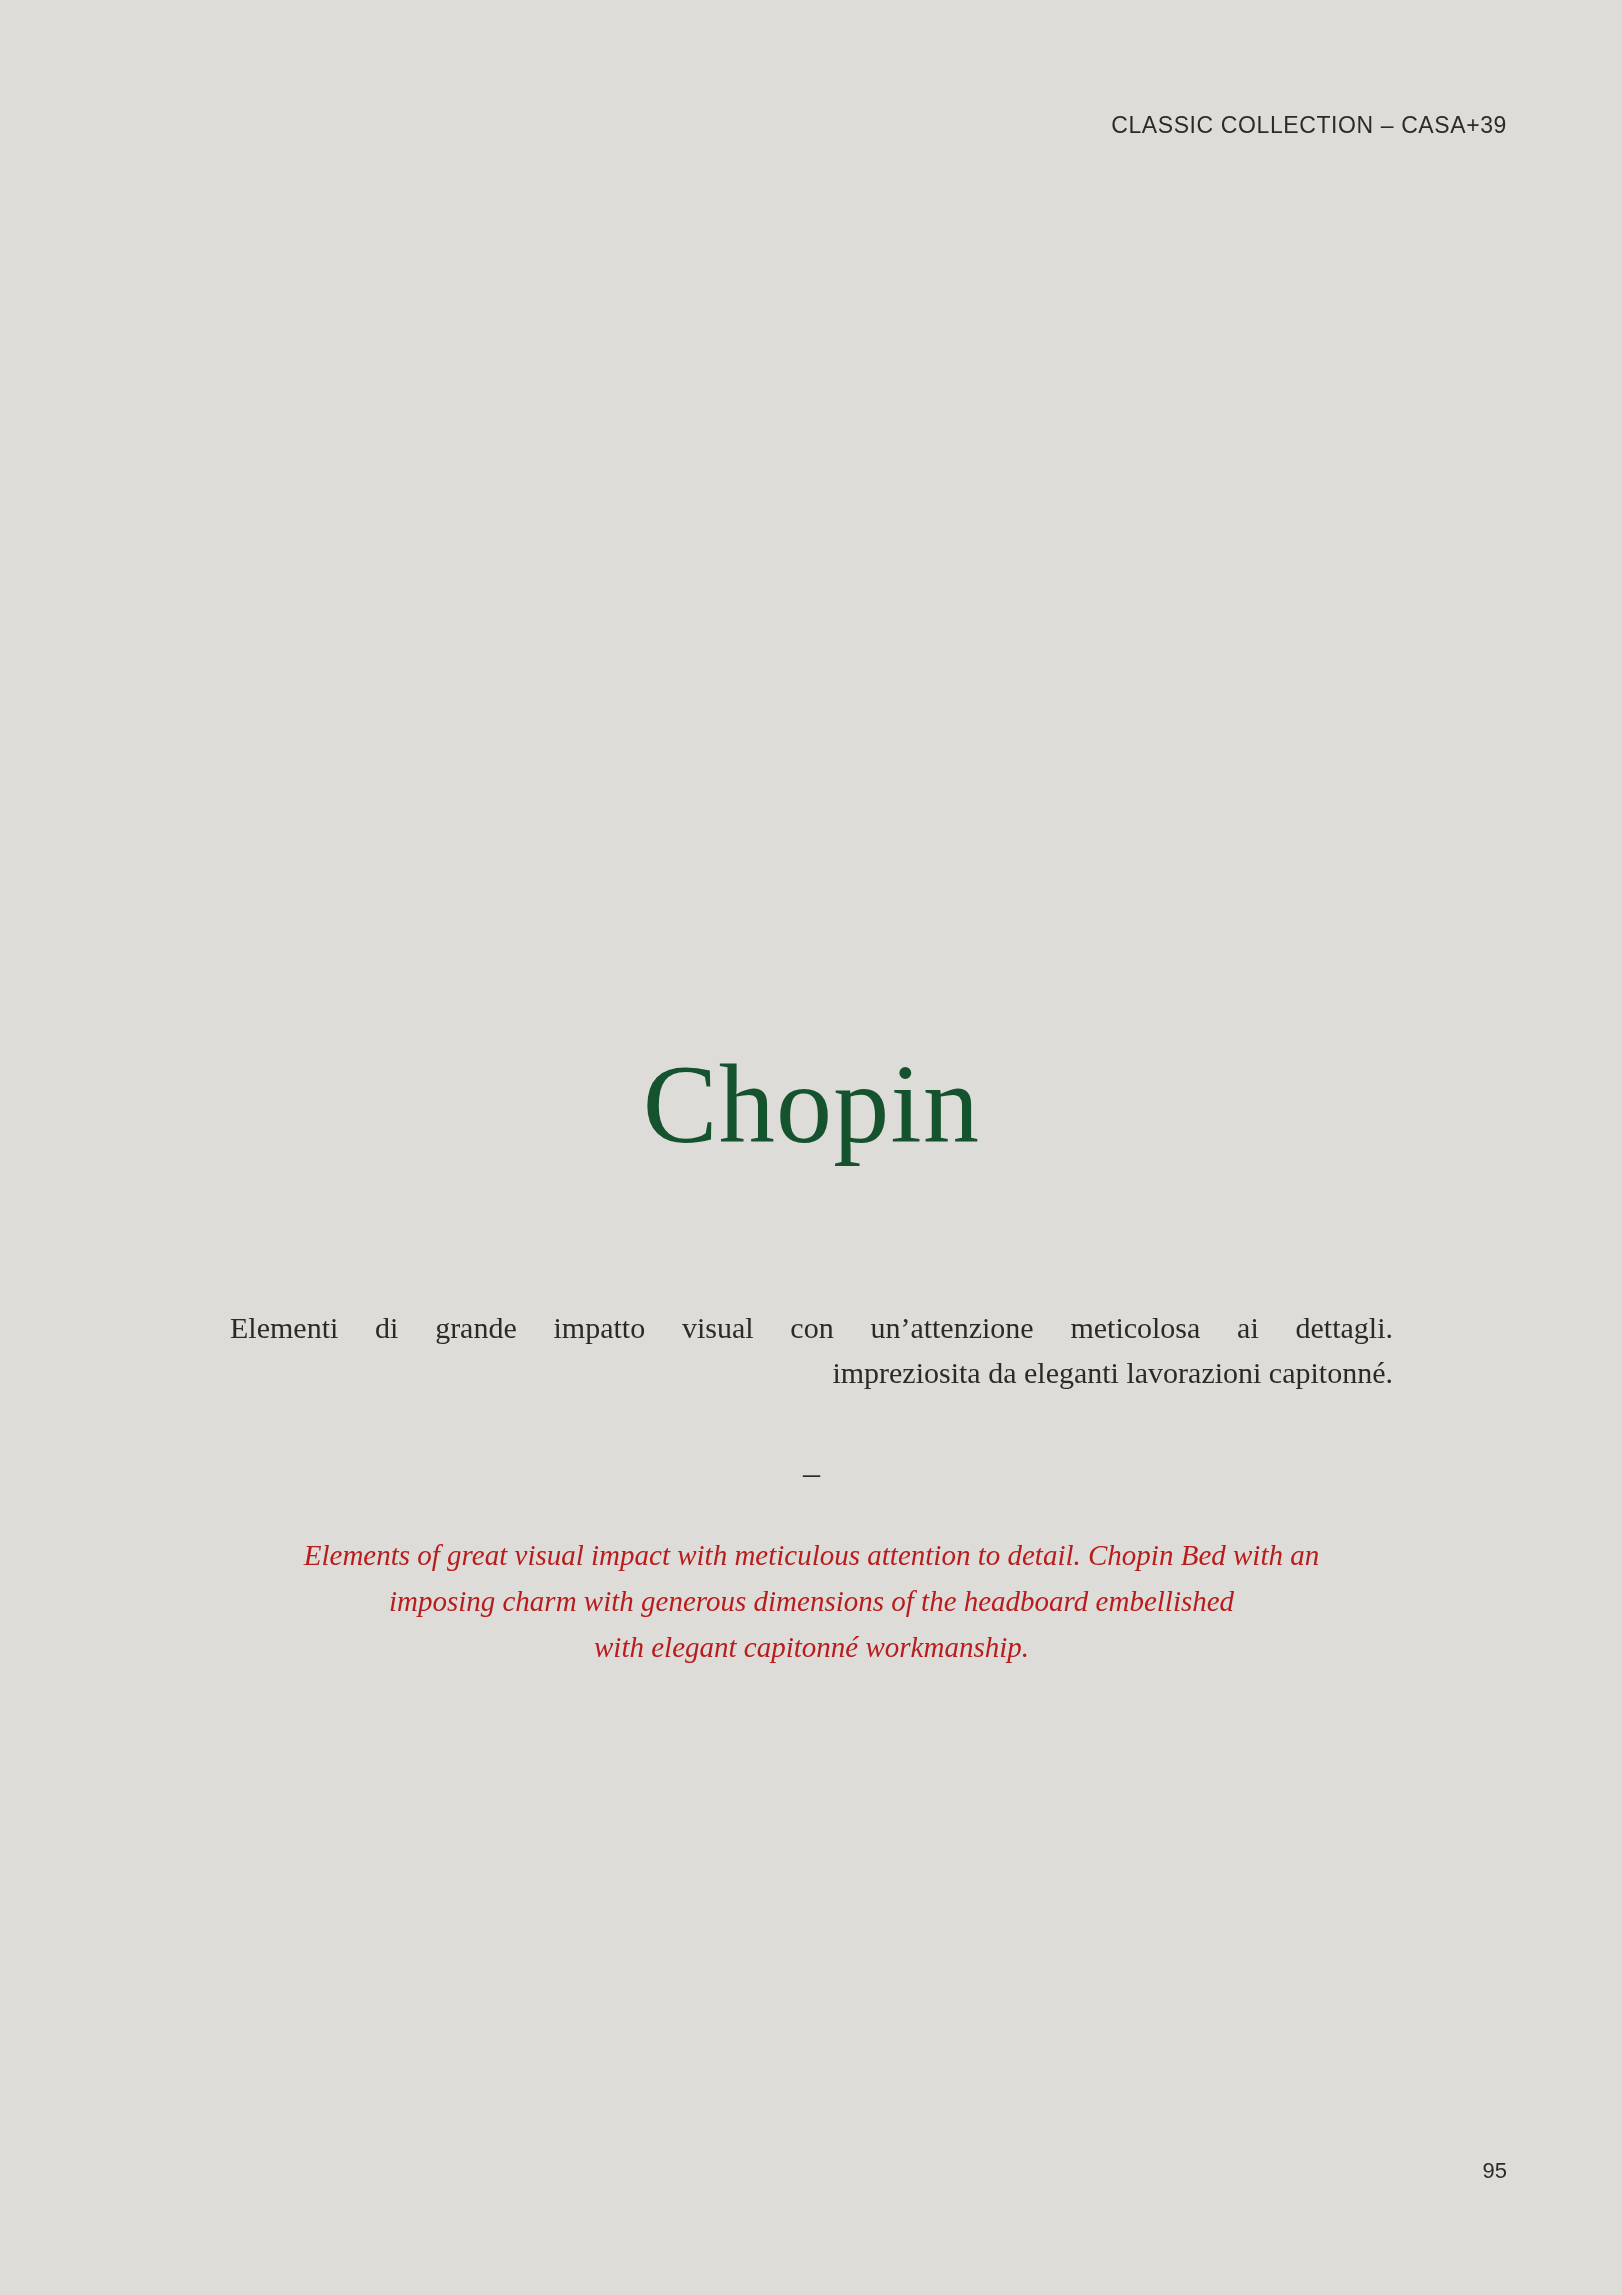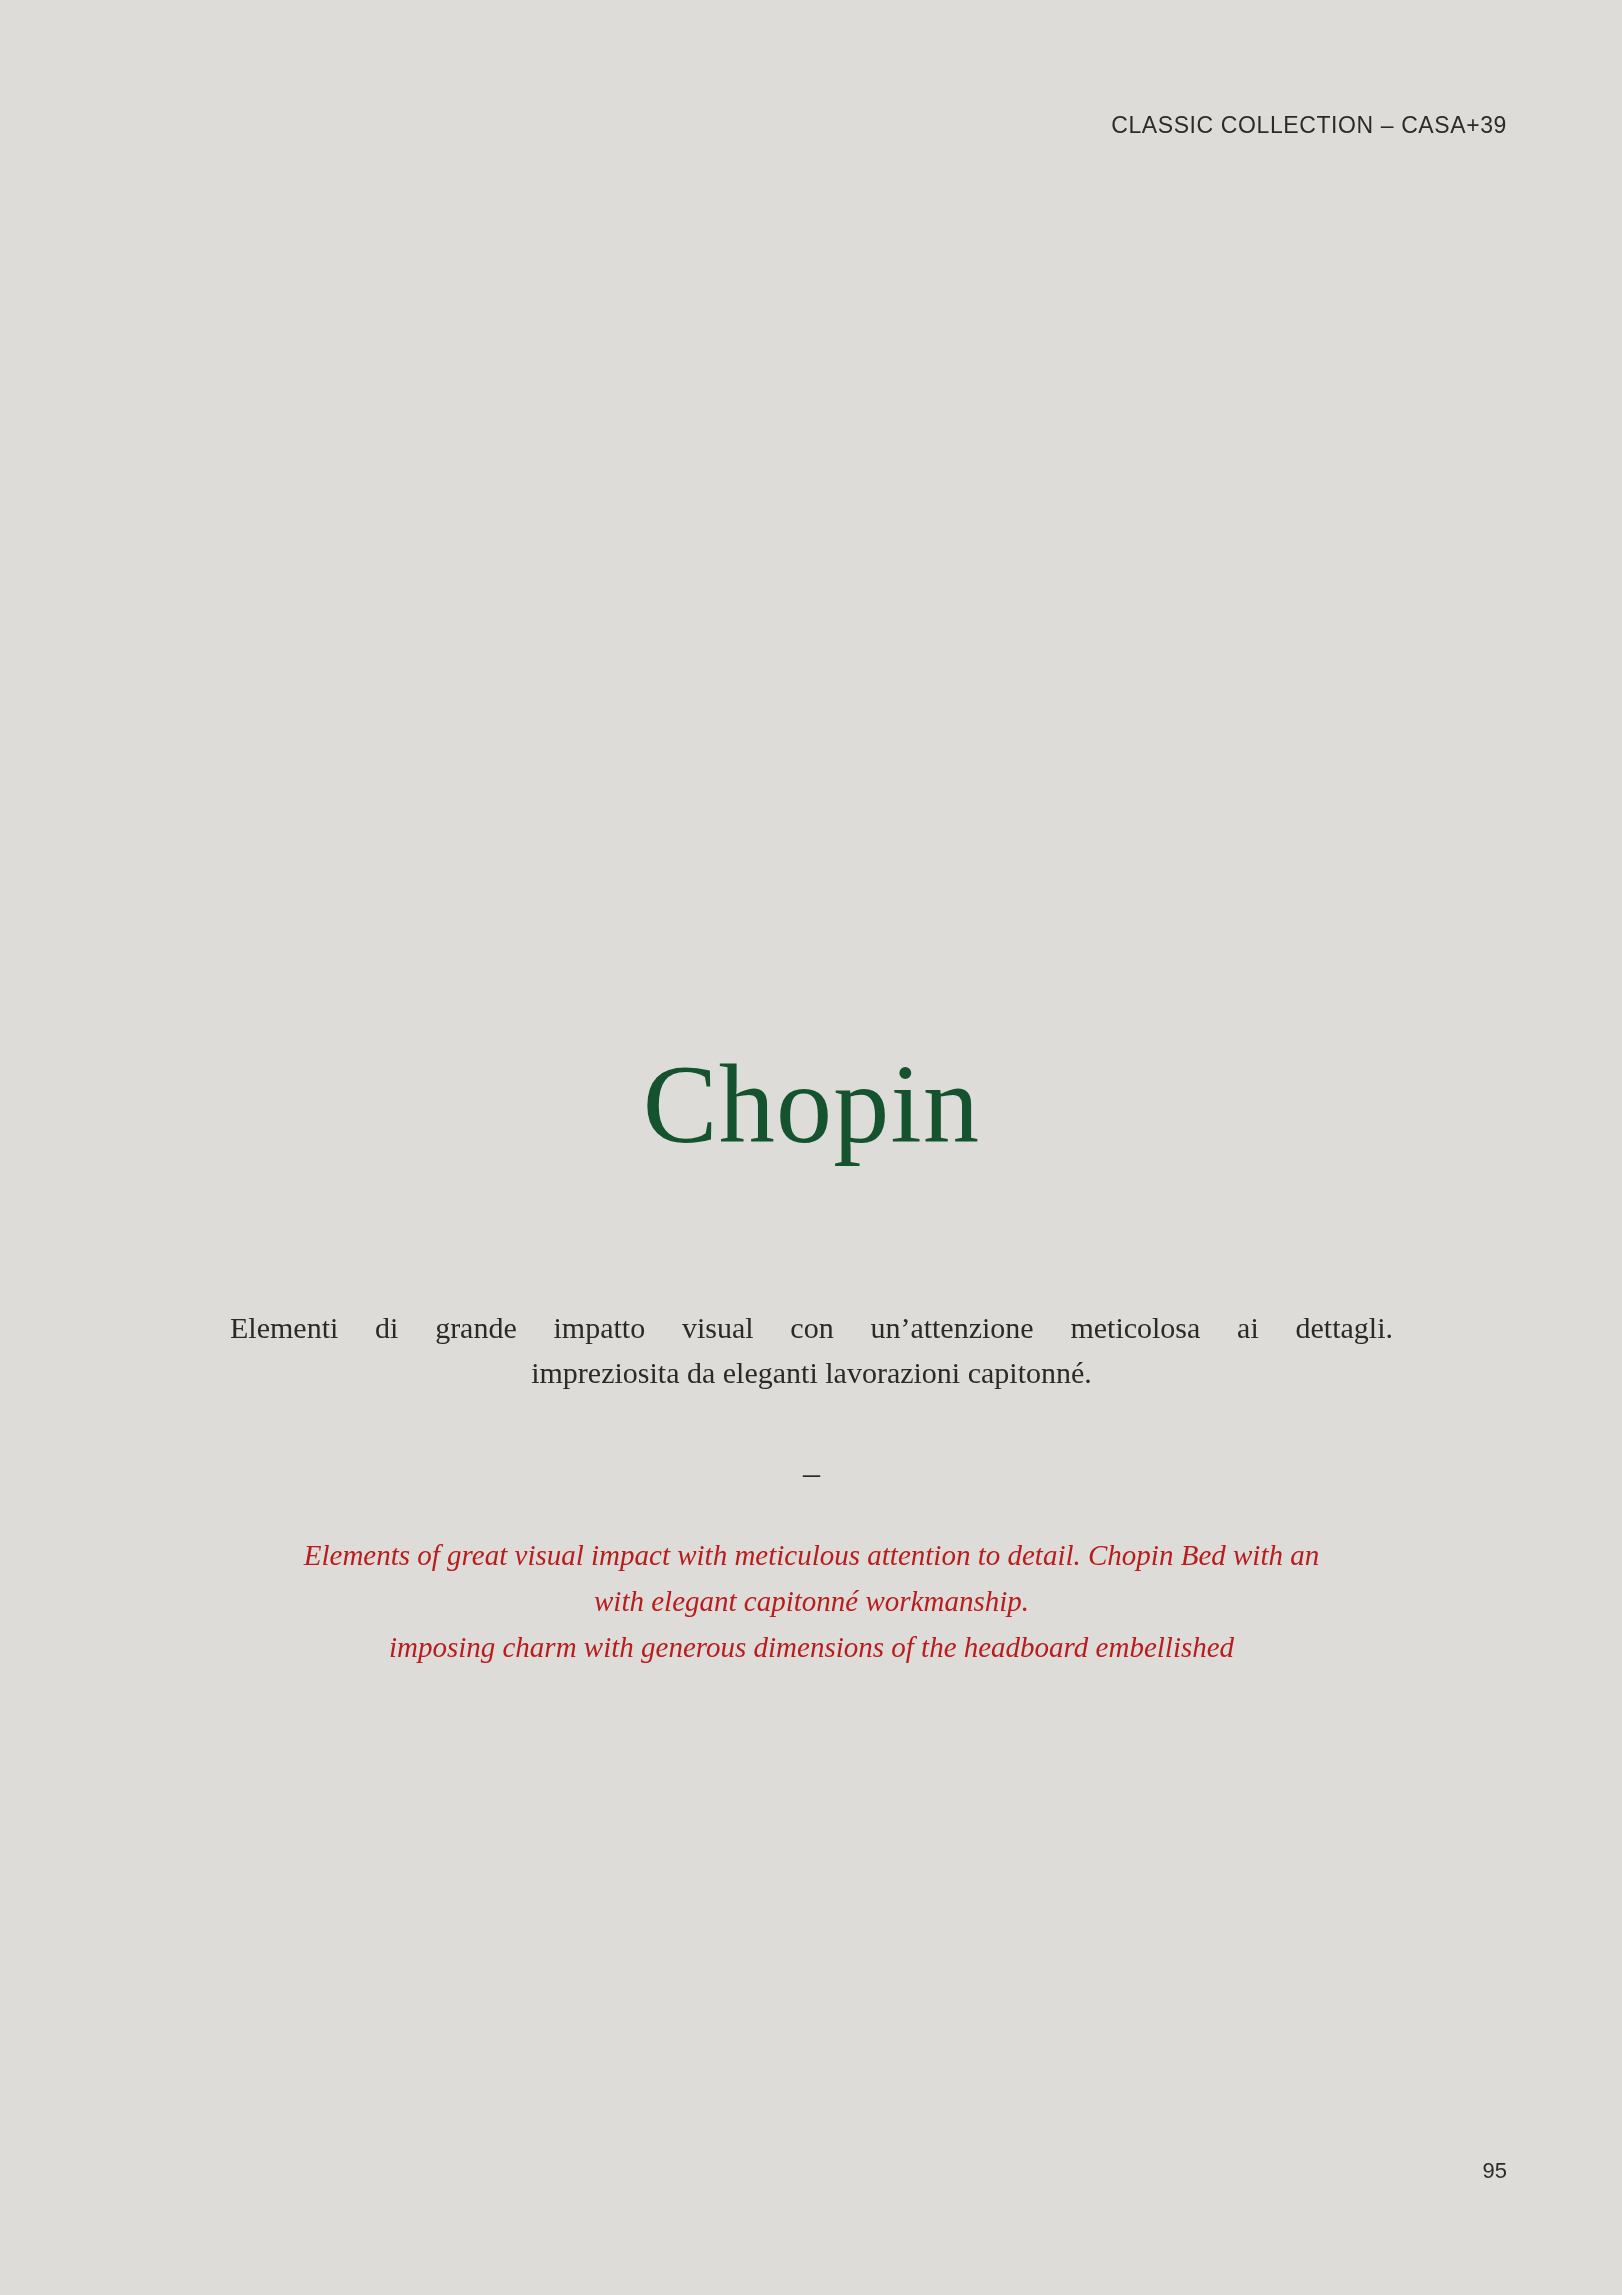--- a/index.html
+++ b/index.html
@@ -52,21 +52,21 @@
     width: 1163px;
     font-size: 30px;
     line-height: 45px;
     color: #2b2a27;
   }
   .desc-it .line.just {
     text-align: justify;
     text-align-last: justify;
   }
   .desc-it .line.center {
-    text-align: center;
+    text-align: right;
   }
   .divider {
     position: absolute;
     top: 1456px;
     left: 0;
     width: 100%;
     text-align: center;
     font-size: 34px;
     line-height: 34px;
     color: #2b2a27;
@@ -104,20 +104,20 @@
 
   <div class="desc-it">
     <div class="line just">Elementi di grande impatto visual con un’attenzione meticolosa ai dettagli.</div>
     <div class="line center">impreziosita da eleganti lavorazioni capitonné.</div>
   </div>
 
   <div class="divider">–</div>
 
   <div class="desc-en">
     <div class="line">Elements of great visual impact with meticulous attention to detail. Chopin Bed with an</div>
+    <div class="line">imposing charm with generous dimensions of the headboard embellished</div>
     <div class="line">with elegant capitonné workmanship.</div>
-    <div class="line">imposing charm with generous dimensions of the headboard embellished</div>
   </div>
 
   <div class="page-number">95</div>
 
 </div>
 
 
 </body></html>

